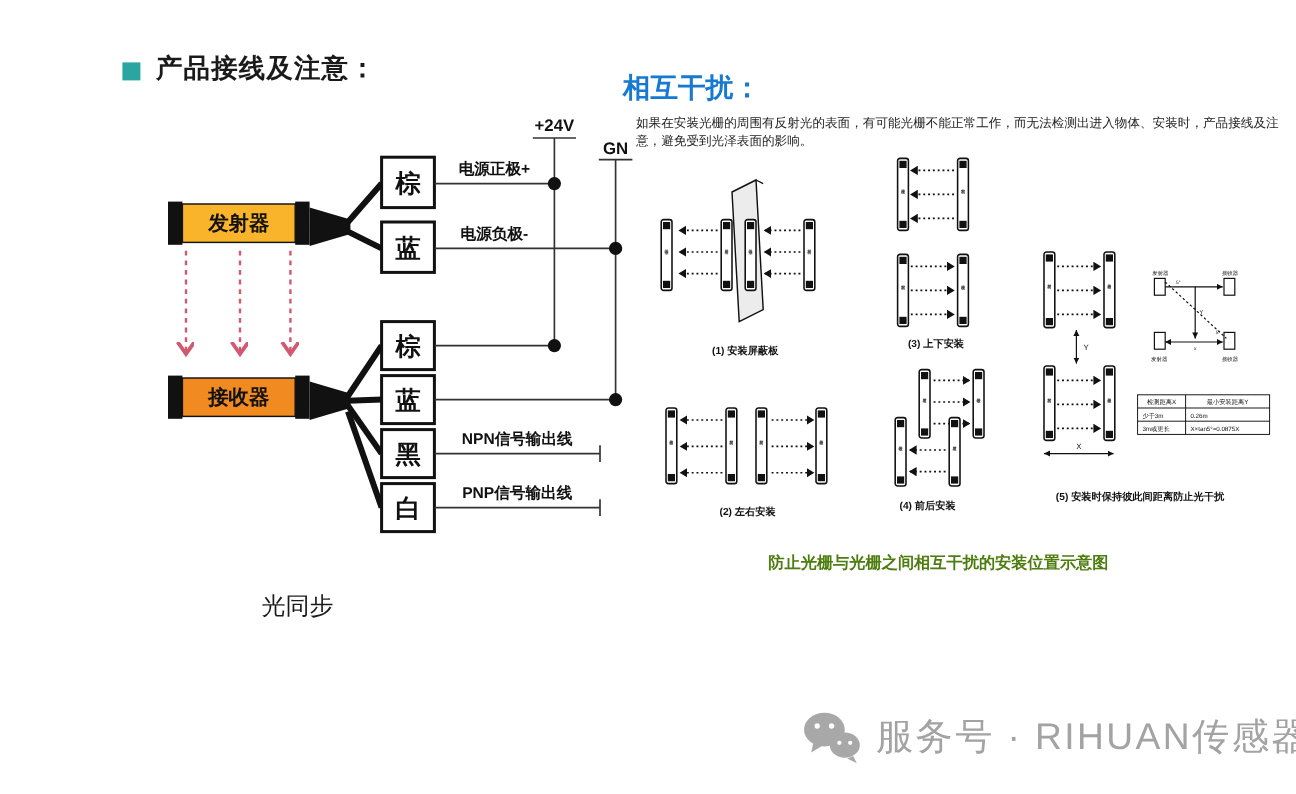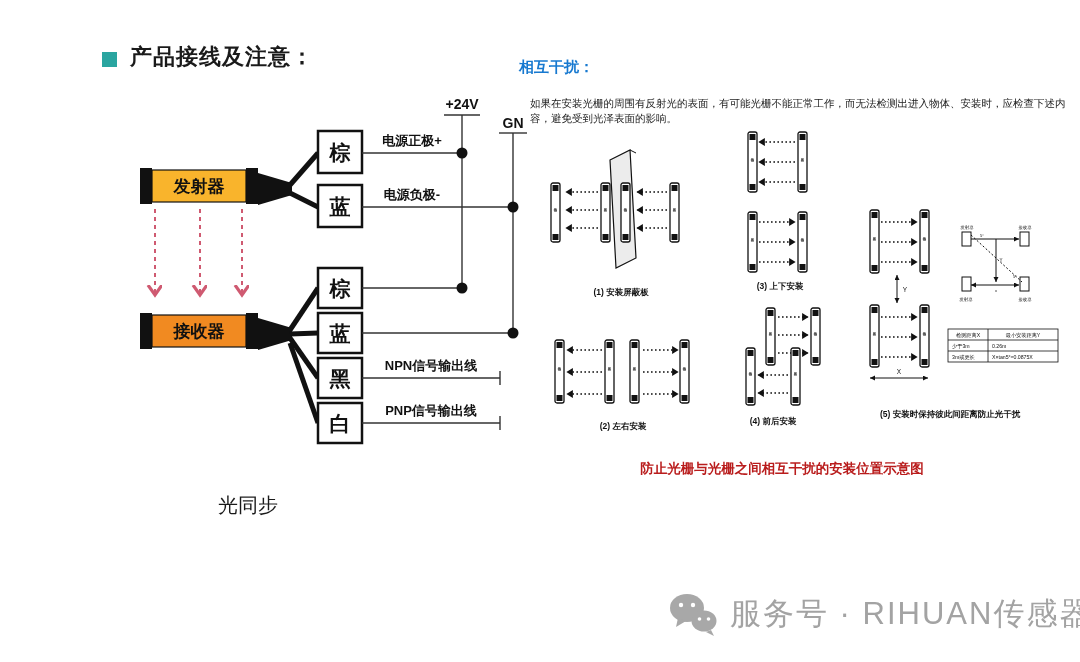--- a/index.html
+++ b/index.html
@@ -5,23 +5,23 @@
   html,body{margin:0;padding:0;}
   body{
     width:1080px;height:662px;position:relative;background:#ffffff;overflow:hidden;
     font-family:"Liberation Sans","DejaVu Sans",sans-serif;color:#1a1a1a;
   }
   .abs{position:absolute;}
   
   .bullet{width:15px;height:15px;left:102px;top:52px;}
   .page-title{left:130px;top:42px;font-size:22px;font-weight:bold;letter-spacing:1px;}
   
-  .intf-title{left:519px;top:58px;font-size:15px;font-weight:bold;}
+  .intf-title{left:519px;top:58px;font-size:23px;font-weight:bold;}
   .intf-intro{left:530px;top:96px;width:545px;font-size:10.5px;line-height:15px;color:#222;}
-  .main-caption{left:632px;top:460px;width:300px;text-align:center;font-size:13.5px;font-weight:bold;color:#b91c1c;}
+  .main-caption{left:632px;top:460px;width:300px;text-align:center;font-size:13.5px;font-weight:bold;color:#4d7c0f;}
   .sync-label{left:193px;top:492px;width:110px;text-align:center;font-size:20px;font-weight:normal;}
   
   .watermark{left:668px;top:592px;display:flex;align-items:center;gap:12px;color:#a3a3a3;}
   .watermark .wm-text{font-size:31px;letter-spacing:2px;white-space:nowrap;}
   
   svg text{font-family:"Liberation Sans","DejaVu Sans",sans-serif;}
   .wirebox{fill:#fff;stroke:#111;stroke-width:2.5;}
   .wiretext{font-size:21px;font-weight:bold;fill:#111;text-anchor:middle;}
   .linelabel{font-size:13px;font-weight:600;fill:#111;text-anchor:middle;}
   .raillabel{font-size:14px;font-weight:bold;fill:#111;text-anchor:middle;}
@@ -141,21 +141,21 @@
 
   <text class="linelabel" x="312" y="60">电源正极+</text>
   <text class="linelabel" x="312" y="114">电源负极-</text>
   <text class="linelabel" x="331" y="285">NPN信号输出线</text>
   <text class="linelabel" x="331" y="330">PNP信号输出线</text>
 </svg>
 
 <div class="abs sync-label">光同步</div>
 
 <div class="abs intf-title" style="color: rgb(23, 121, 208);">相互干扰：</div>
-<div class="abs intf-intro">如果在安装光栅的周围有反射光的表面，有可能光栅不能正常工作，而无法检测出进入物体、安装时，应检查下述内容，避免受到光泽表面的影响。</div>
+<div class="abs intf-intro">如果在安装光栅的周围有反射光的表面，有可能光栅不能正常工作，而无法检测出进入物体、安装时，产品接线及注意，避免受到光泽表面的影响。</div>
 
 <svg class="abs" style="left:519px;top:125px;" width="546" height="310" viewBox="0 0 546 310">
   <defs>
     <marker id="chev" markerWidth="7" markerHeight="7" refX="4.5" refY="3" orient="auto">
       <path d="M0,0 L5,3 L0,6" fill="#111"></path>
     </marker>
     <marker id="dimA" markerWidth="6" markerHeight="6" refX="5" refY="2.5" orient="auto">
       <path d="M0,0 L5,2.5 L0,5 z" fill="#111"></path>
     </marker>
     <marker id="dimB" markerWidth="6" markerHeight="6" refX="5" refY="2.5" orient="auto-start-reverse">

